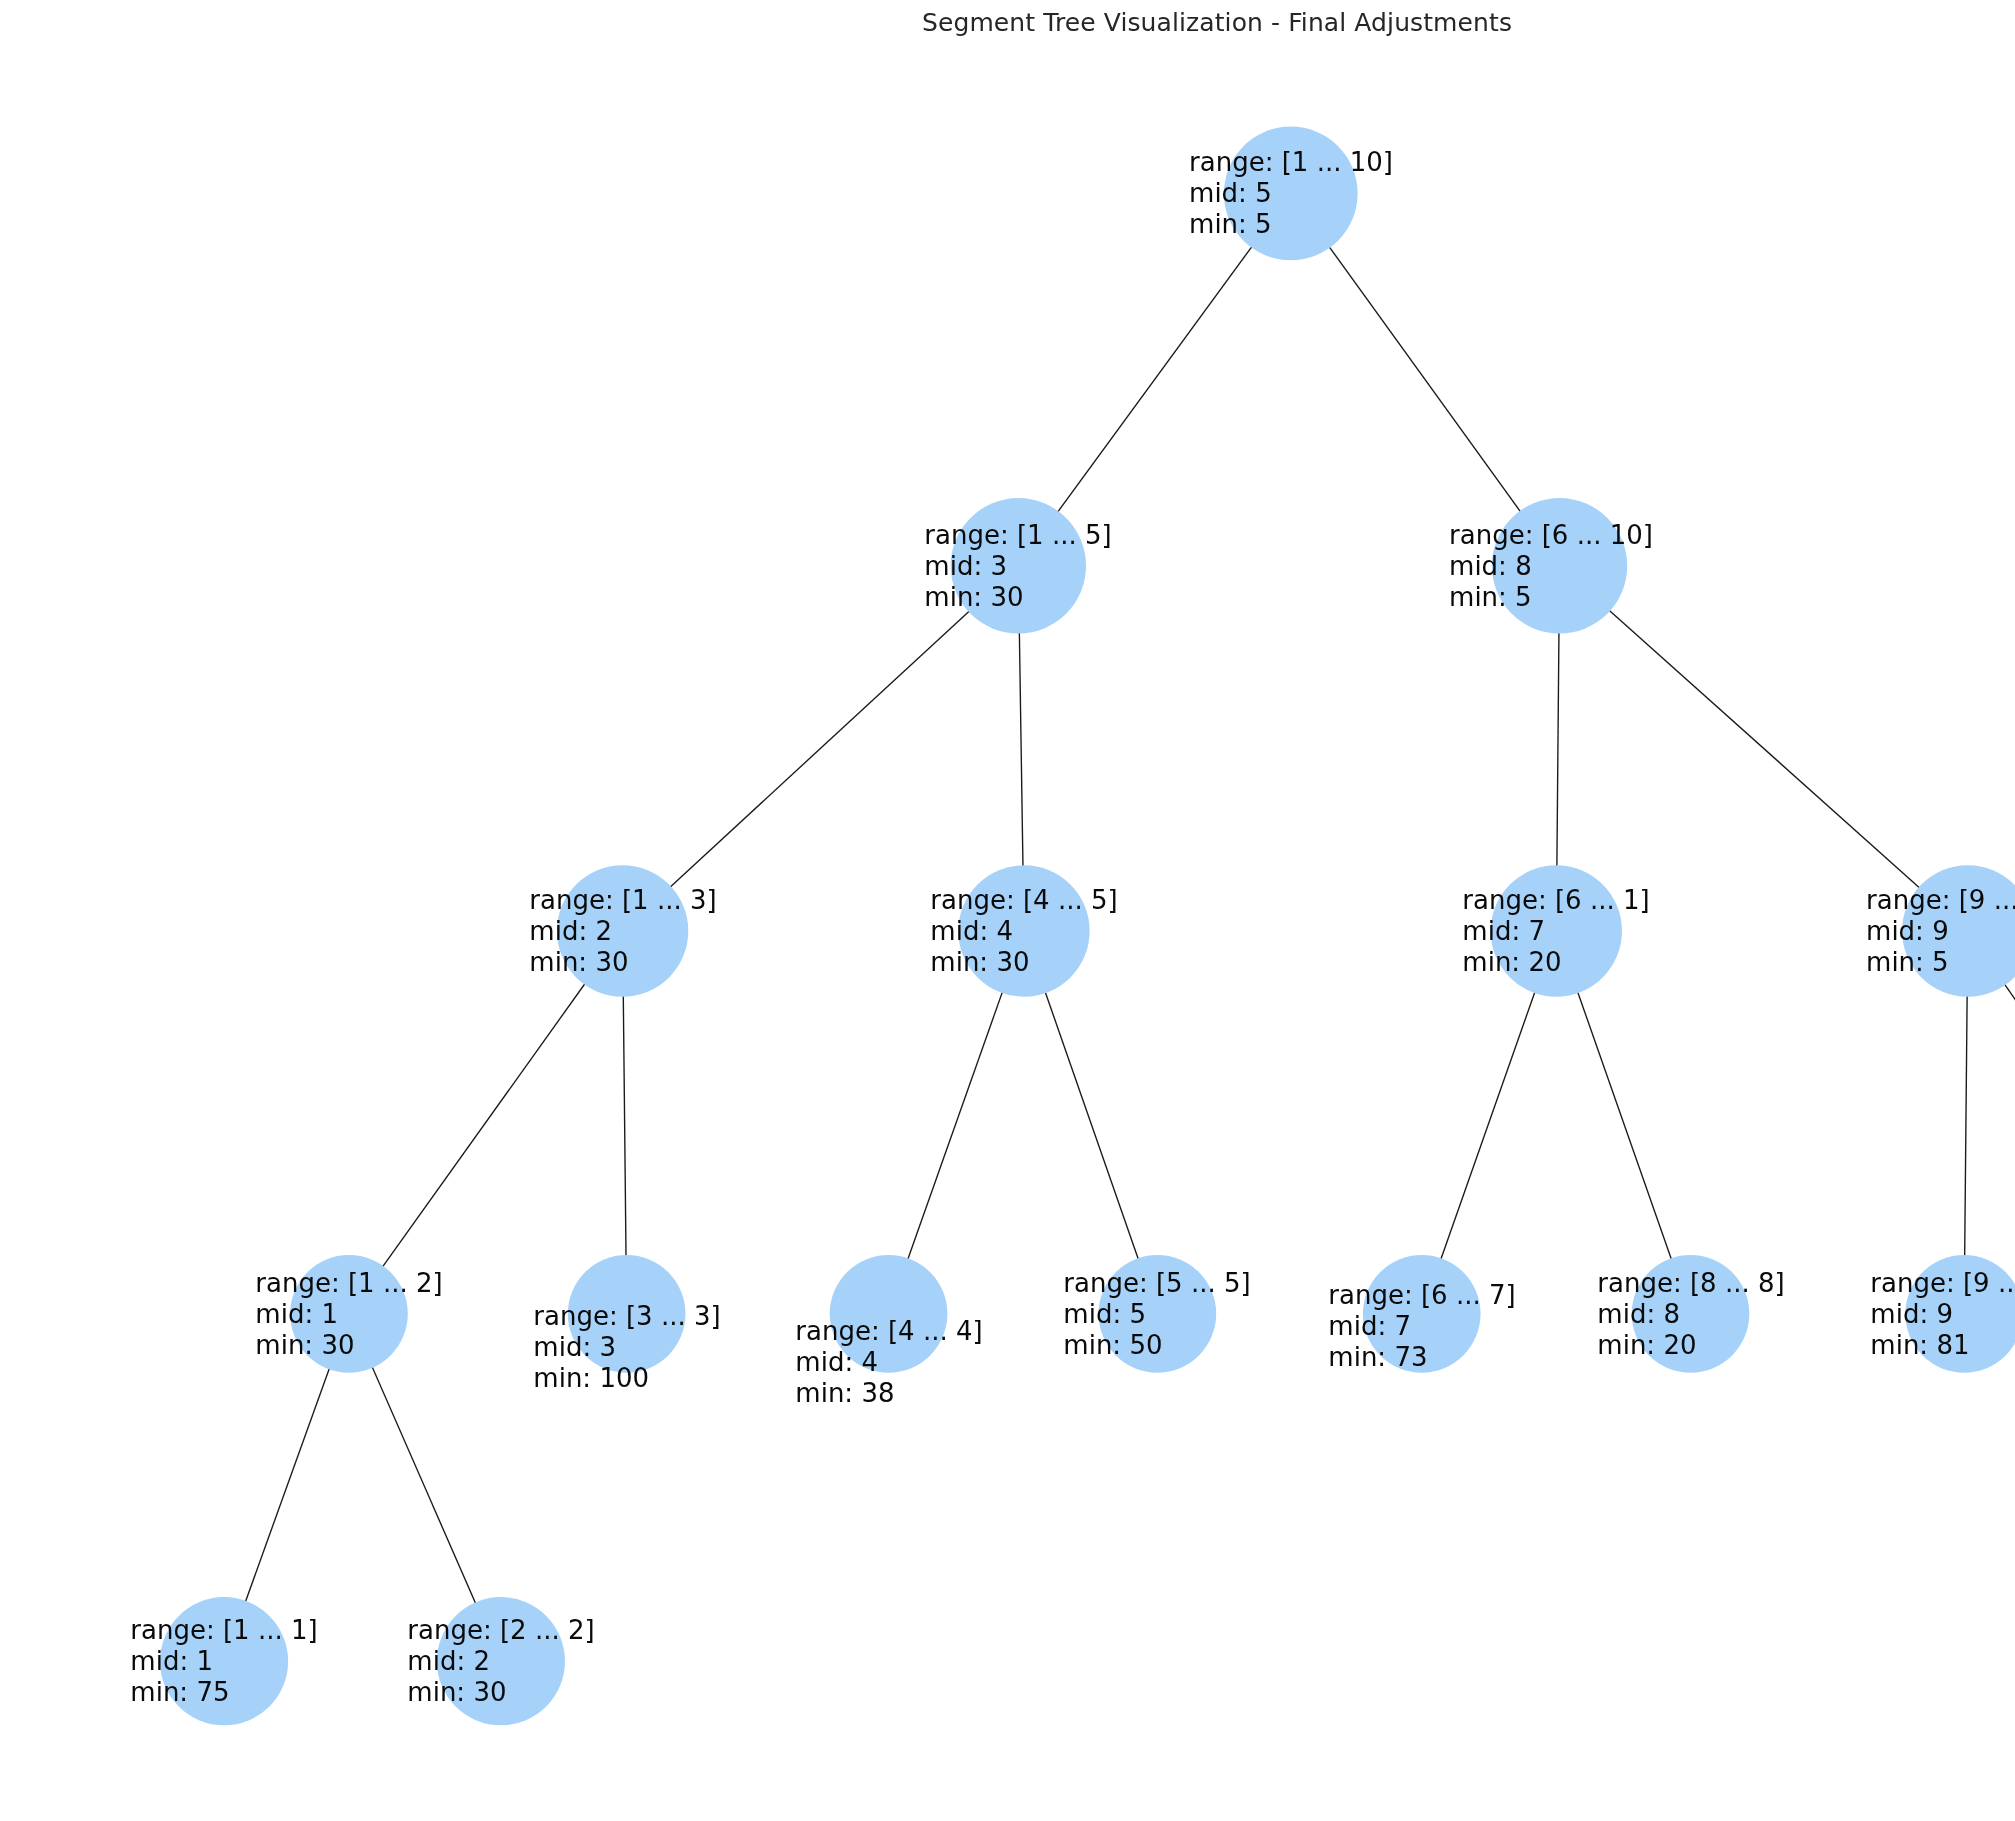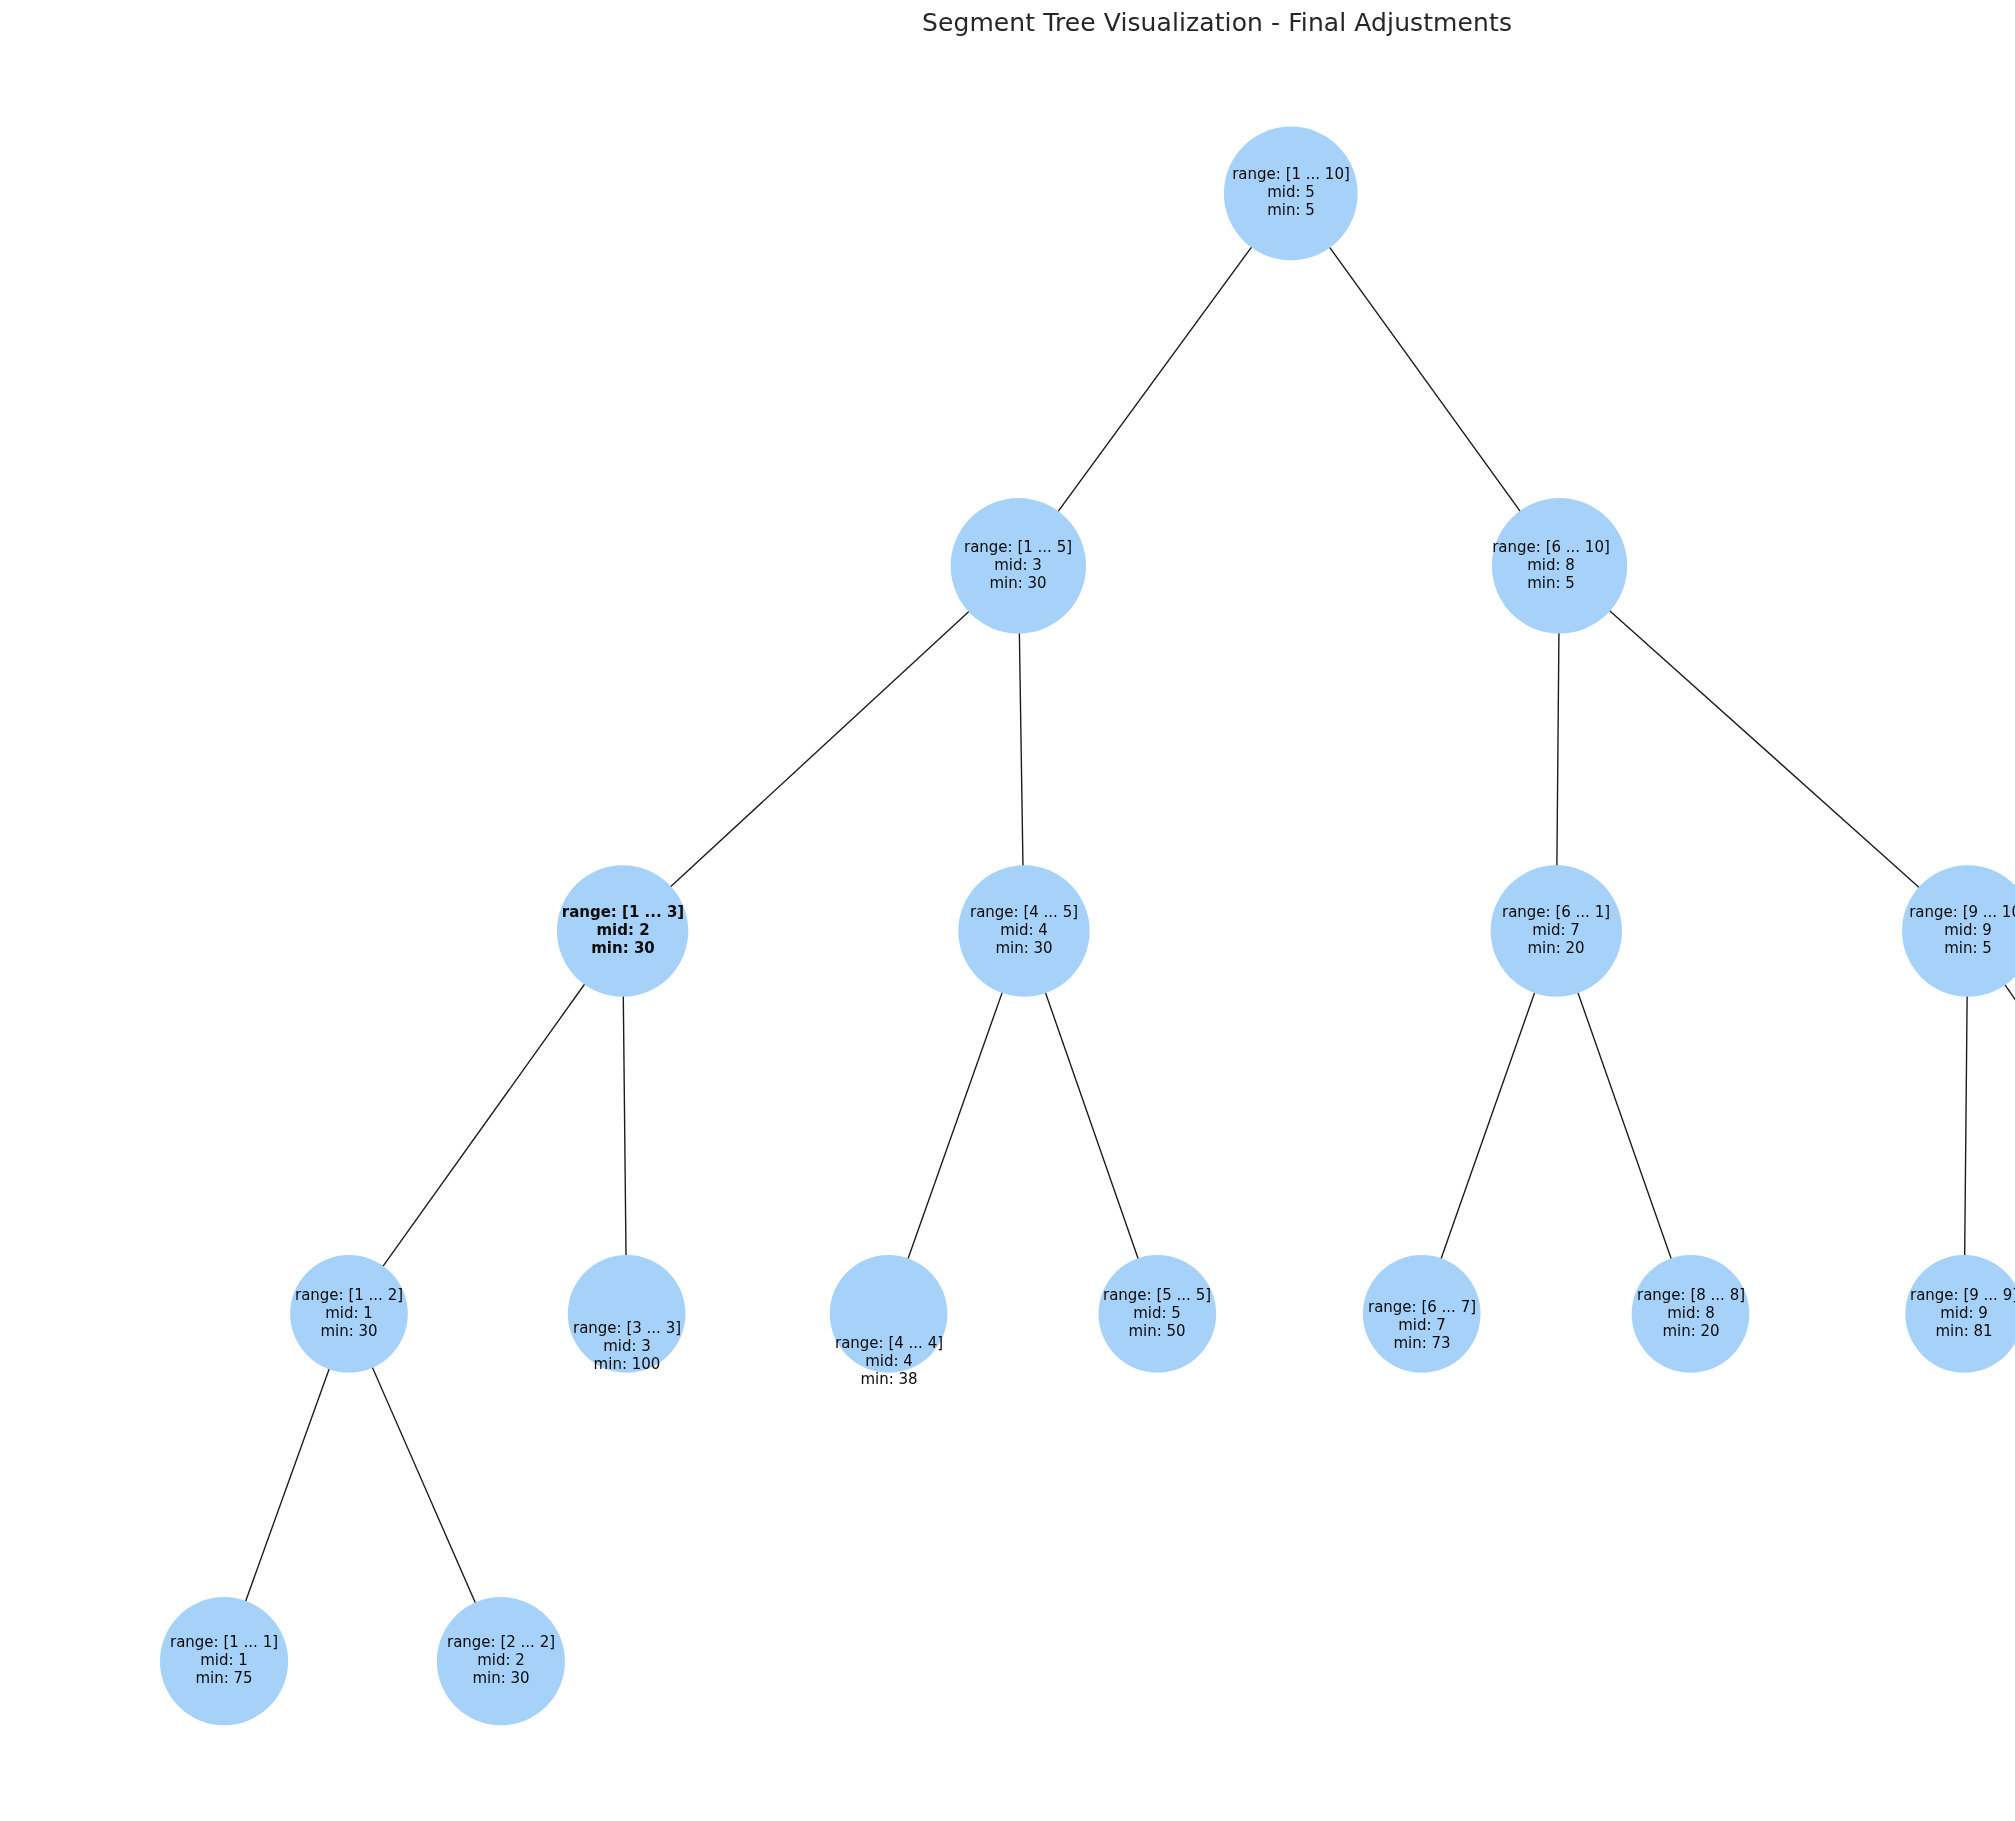--- a/index.html
+++ b/index.html
@@ -38,23 +38,23 @@
     stroke-width: 3.4;
     fill: none;
   }
   .node-circle {
     fill: #a6d2fa;
     stroke: none;
   }
   .node-label {
     position: absolute;
     transform: translate(-50%, -50%);
-    text-align: center;
+    text-align: left;
     font-family: "DejaVu Sans", sans-serif;
-    font-size: 15px;
+    font-size: 26px;
     line-height: 1.19;
     color: #0a0a0a;
     white-space: nowrap;
     pointer-events: none;
   }
   .node-label .lbl-line { display: block; }
 </style>
 </head>
 <body>
 
@@ -109,21 +109,21 @@
     <div class="node-label" style="left: 1018px; top: 566px;">
       <span class="lbl-line">range: [1 ... 5]</span>
       <span class="lbl-line">mid: 3</span>
       <span class="lbl-line">min: 30</span>
     </div>
     <div class="node-label" style="left: 1551px; top: 566px;">
       <span class="lbl-line">range: [6 ... 10]</span>
       <span class="lbl-line">mid: 8</span>
       <span class="lbl-line">min: 5</span>
     </div>
-    <div class="node-label" style="left: 623px; top: 931px; font-weight: bold;">
+    <div class="node-label" style="left: 623px; top: 931px;">
       <span class="lbl-line">range: [1 ... 3]</span>
       <span class="lbl-line">mid: 2</span>
       <span class="lbl-line">min: 30</span>
     </div>
     <div class="node-label" style="left: 1024px; top: 931px;">
       <span class="lbl-line">range: [4 ... 5]</span>
       <span class="lbl-line">mid: 4</span>
       <span class="lbl-line">min: 30</span>
     </div>
     <div class="node-label" style="left: 1556px; top: 931px;">

